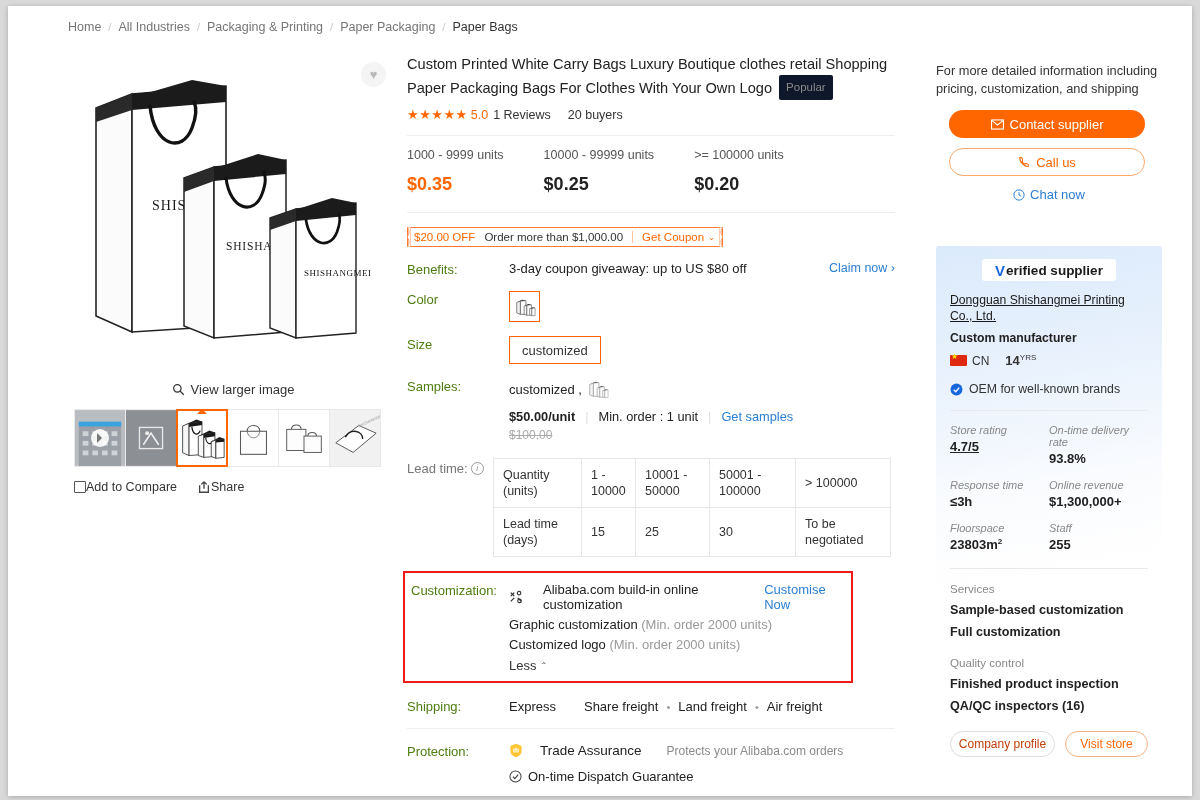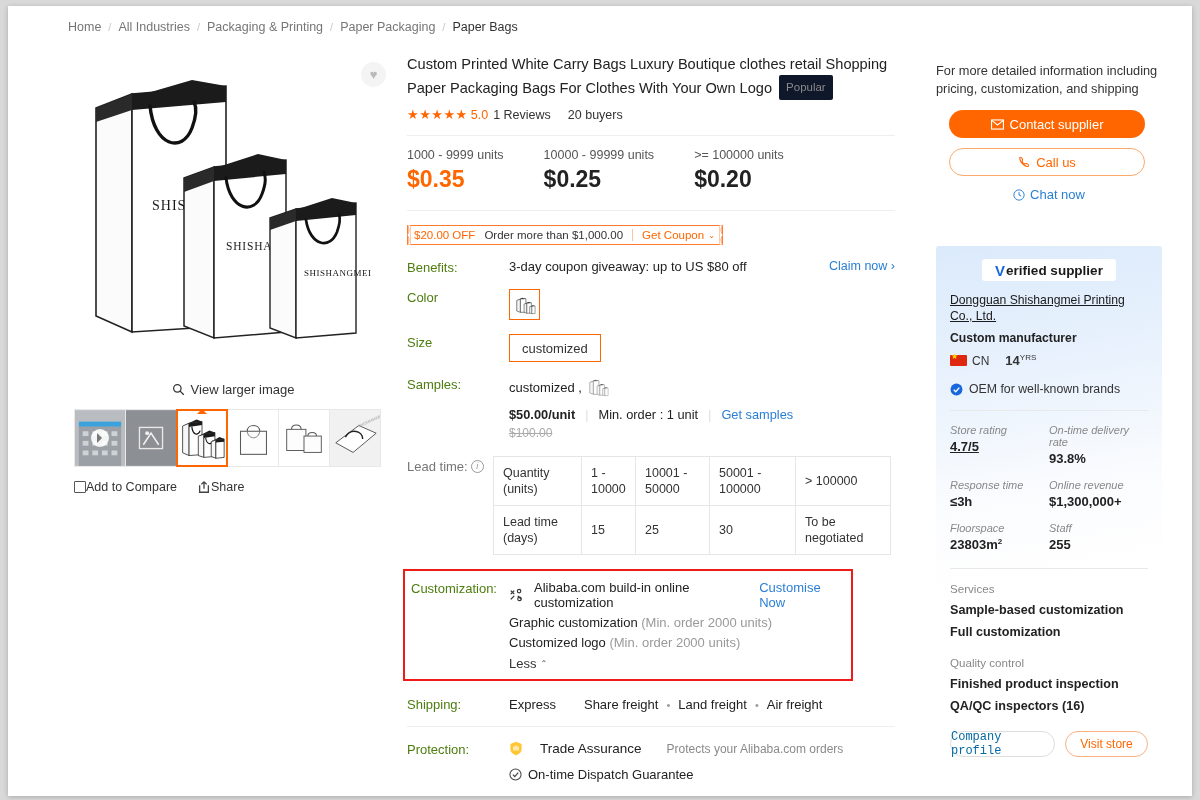--- a/index.html
+++ b/index.html
@@ -115,21 +115,21 @@
   .revs { color: #333; }
   .buyers { color: #333; margin-left: 17px; }
 
   .hr { border-top: 1px solid #eee; }
   .rule1 { margin-top: 13px; }
 
   .prices { display: flex; margin-top: 12px; }
   .ptier { margin-right: 40px; }
   .ptier:last-child { margin-right: 0; }
   .ptier .pq { font-size: 12.5px; color: #555; }
-  .ptier .pv { font-size: 23px; font-weight: bold; color: #222; margin-top: 4px; }
+  .ptier .pv { font-size: 18px; font-weight: bold; color: #222; margin-top: 12px; }
   .ptier.first .pv { color: #f60; }
 
   .rule2 { margin-top: 17px; }
 
   .coupon {
     margin-top: 14px;
     position: relative;
     display: inline-flex; align-items: center;
     height: 20px;
     border: 1px solid #ff7a2f;
@@ -205,21 +205,21 @@
 
   
   .custbox {
     margin-top: 14px; margin-left: -4px;
     border: 2.5px solid #ef1b1b;
     padding: 9px 10px 8px 6px;
     display: flex; font-size: 13px;
     width: 450px;
   }
   .custbox .rlab { width: 98px; }
-  .cust-main { display: flex; align-items: center; gap: 11px; }
+  .cust-main { display: flex; align-items: center; gap: 20px; }
   .gearico { width: 14px; height: 14px; flex: none; }
   .cust-li { margin-top: 5px; color: #222; }
   .cust-li .mo { color: #999; }
   .less { margin-top: 6px; color: #333; display: inline-flex; align-items: center; gap: 4px; cursor: pointer; }
 
   .shiprow { display: flex; margin-top: 15px; font-size: 13px; align-items: baseline; }
   .shipitems { display: flex; align-items: center; color: #222; }
   .shipitems .dot { color: #999; margin: 0 8px; font-size: 11px; }
   .exp { margin-right: 28px; }
 
@@ -304,21 +304,21 @@
 
   .sechead { font-size: 11.6px; color: #888; margin-top: 2px; }
   .secitem { font-size: 12.6px; font-weight: bold; color: #222; margin-top: 8px; }
 
   .storebtns { margin-top: 18px; display: flex; gap: 10px; }
   .sbtn {
     height: 26px; border-radius: 14px;
     display: flex; align-items: center; justify-content: center;
     font-size: 12px; cursor: pointer; background: #fff;
   }
-  .sbtn.prof { width: 114px; border: 1px solid #ddd; color: #0369a1; font-family: Liberation Mono, monospace; }
+  .sbtn.prof { width: 114px; border: 1px solid #ddd; color: #c2410c; }
   .sbtn.visit { width: 90px; border: 1px solid #f8b183; color: #f60; }
 </style>
 </head>
 <body>
 
 <div class="page">
 
   <div class="crumbs">
     <a>Home</a>
     <span class="sep">/</span>

